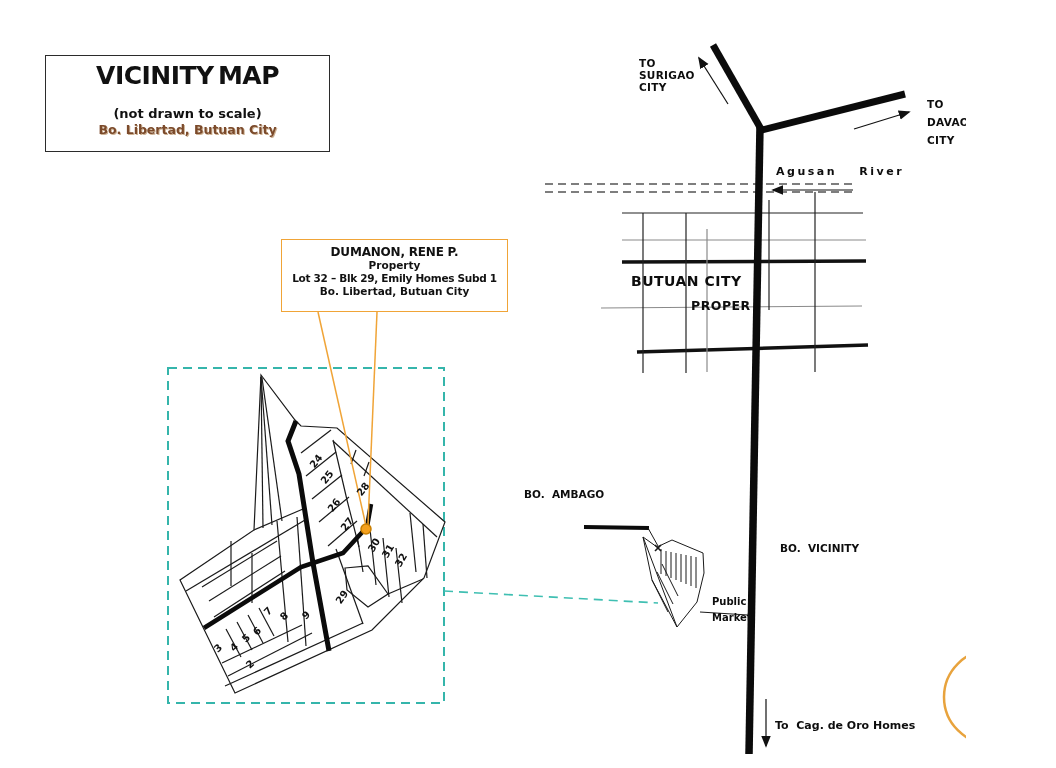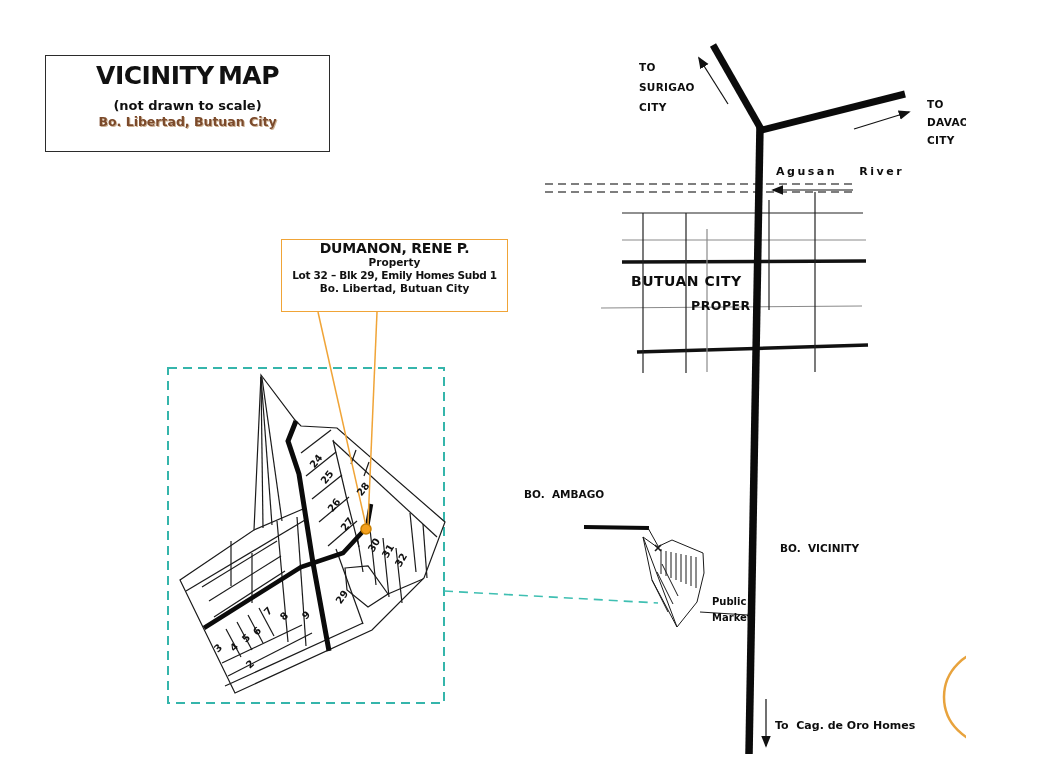--- a/index.html
+++ b/index.html
@@ -1,42 +1,42 @@
 <!DOCTYPE html>
 <html><head>
 <meta charset="utf-8">
 <style>
   html,body{margin:0;padding:0;background:#fff;}
   .canvas{position:relative;width:966px;height:768px;background:#ffffff;overflow:hidden;
           font-family:"DejaVu Sans","Liberation Sans",sans-serif;color:#111;}
   svg.lines{position:absolute;left:0;top:0;width:1056px;height:768px;}
 
   .lbl{position:absolute;font-weight:bold;color:#0d0d0d;white-space:pre-wrap;}
-  .lbl-surigao{left:639px;top:57px;font-size:10.5px;line-height:20px;letter-spacing:.3px;}
+  .lbl-surigao{left:639px;top:57px;font-size:10.5px;line-height:12px;letter-spacing:.3px;}
   .lbl-davao{left:927px;top:95px;font-size:10.5px;line-height:18px;letter-spacing:.3px;}
   .lbl-river{left:776px;top:165px;font-size:11px;letter-spacing:2.5px;word-spacing:16px;}
   .lbl-butuan{left:631px;top:273px;font-size:14px;letter-spacing:.5px;}
   .lbl-proper{left:691px;top:298px;font-size:12.5px;letter-spacing:.5px;}
   .lbl-ambago{left:524px;top:488px;font-size:10.5px;}
   .lbl-libertad{left:780px;top:542px;font-size:10.5px;}
   .lbl-market{left:712px;top:594px;width:36px;font-size:10px;line-height:16px;}
   .lbl-cagayan{left:775px;top:719px;font-size:11px;}
   .lbl-compass-n{left:981px;top:651px;width:22px;text-align:center;font-size:20px;color:#E8A33D;}
 
   .title-box{position:absolute;left:45px;top:55px;width:283px;height:95px;border:1.5px solid #2b2b2b;
              background:#fff;text-align:center;}
   .title-box .t1{font-size:25px;font-weight:bold;letter-spacing:-.5px;word-spacing:-4px;margin-top:5px;}
-  .title-box .t2{font-size:13px;font-weight:bold;margin-top:8px;}
+  .title-box .t2{font-size:13px;font-weight:bold;margin-top:16px;}
   .title-box .t3{font-size:13.5px;font-weight:bold;color:#7B4A2B;letter-spacing:.6px;word-spacing:5px;
                  text-shadow:1px 1px 0 #cdb193;margin-top:8px;}
   .title-box .t4{font-size:12.5px;font-weight:bold;color:#7B4A2B;text-shadow:1px 1px 0 #cdb193;margin-top:1px;}
 
   .prop-box{position:absolute;left:281px;top:239px;width:225px;height:71px;border:1.5px solid #F0A437;
             background:#fff;text-align:center;z-index:3;}
-  .prop-box .p1{font-size:14px;font-weight:bold;letter-spacing:-.2px;}
+  .prop-box .p1{font-size:12px;font-weight:bold;margin-top:5px;letter-spacing:-.2px;}
   .prop-box .p2{font-size:10.5px;font-weight:bold;line-height:13px;}
   .prop-box .p3{font-size:10.5px;font-weight:bold;line-height:13px;letter-spacing:-.3px;}
 
   .lot{position:absolute;font-size:10px;font-weight:bold;color:#111;
        transform:translate(-50%,-50%) rotate(var(--r,0deg));}
 </style>
 </head>
 <body>
 
 <div class="canvas">

